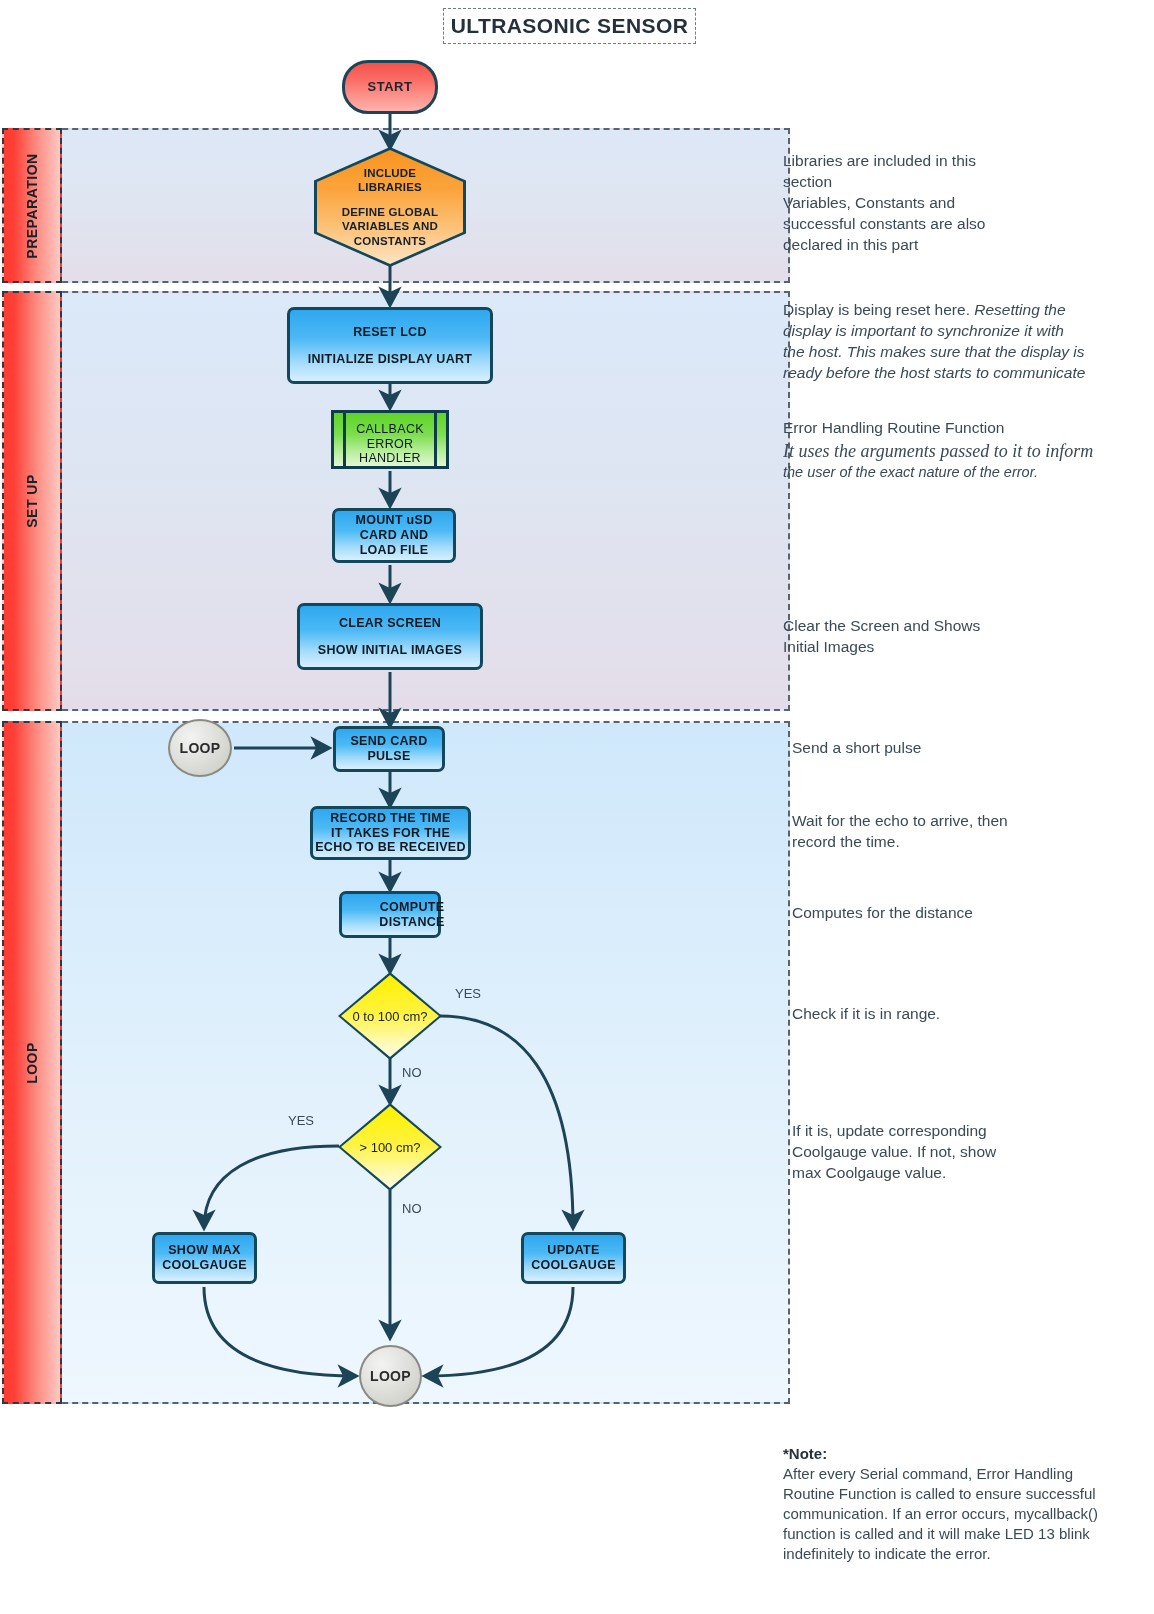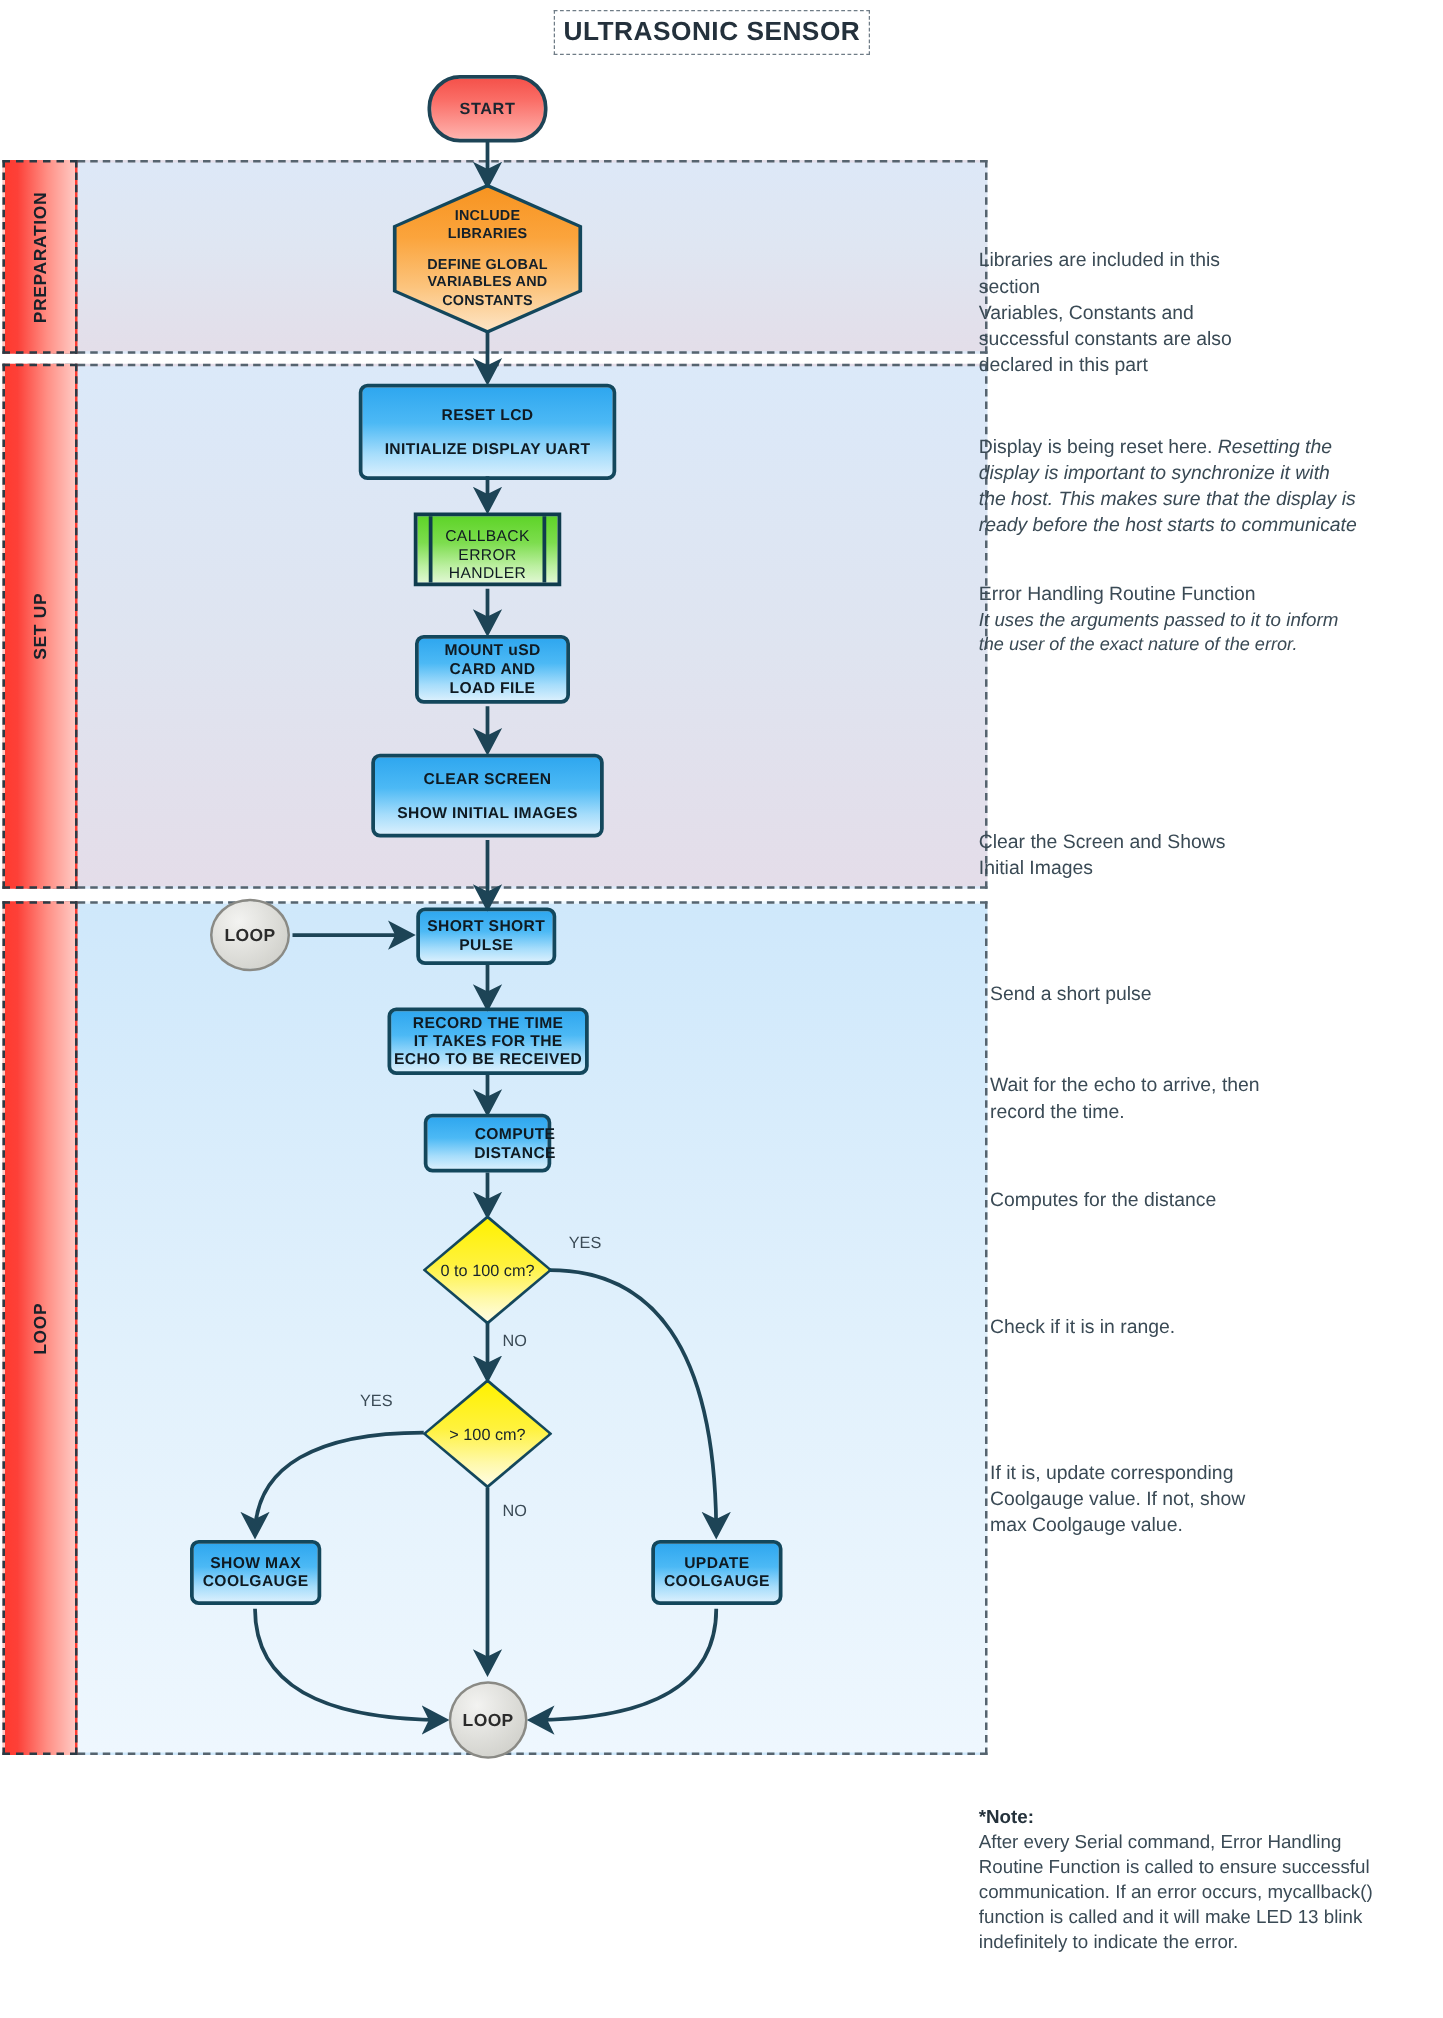--- a/index.html
+++ b/index.html
@@ -108,21 +108,21 @@
   }
 
   .n-circ{
     border:2px solid #8a8a85; border-radius:50%;
     background:radial-gradient(circle at 35% 30%,#f3f3f1 0%,#e0e0dc 45%,#c9c9c3 100%);
     font-size:14px; font-weight:bold; color:#2b2b2b; letter-spacing:.3px;
   }
 
   
   .ann{position:absolute; font-size:15.5px; line-height:1.35; color:#3a4a55;
-       width:340px;margin-top:48px;}
+       width:340px;}
   .ann .it{font-style:italic;}
   .ann-wide{width:352px;}
 
   #note-block{position:absolute; left:783px; top:1444px; width:350px;
      font-size:15px; line-height:1.33; color:#3a4a55;}
   #note-block .nt{font-weight:bold; color:#25323c;}
 
   svg.edges{position:absolute; left:0; top:0; width:1154px; height:1614px;
             pointer-events:none; z-index:2;}
   .elbl{position:absolute; font-size:13px; color:#3a4a55; z-index:6;}
@@ -235,21 +235,21 @@
     <span class="ln">CLEAR SCREEN</span>
     <span class="ln" style="height:12px;"></span>
     <span class="ln">SHOW INITIAL IMAGES</span>
   </div>
 
   <div class="node n-circ" style="left:168px; top:719px; width:64px; height:58px;">
     <span class="ln">LOOP</span>
   </div>
 
   <div class="node n-proc" style="left:333px; top:726px; width:112px; height:46px;">
-    <span class="ln">SHORT SHORT</span>
+    <span class="ln">SEND CARD</span>
     <span class="ln">PULSE</span>
   </div>
 
   <div class="node n-proc" style="left:310px; top:806px; width:161px; height:54px;">
     <span class="ln">RECORD THE TIME</span>
     <span class="ln">IT TAKES FOR THE</span>
     <span class="ln">ECHO TO BE RECEIVED</span>
   </div>
 
   <div class="node n-proc" style="left:339px; top:891px; width:102px; height:47px;padding-left:44px;">
@@ -293,21 +293,21 @@
 
   <div class="ann ann-wide" style="left:783px; top:300px;">
     <div><span>Display is being reset here.</span><span class="it"> Resetting the</span></div>
     <div class="it">display is important to synchronize it with</div>
     <div class="it">the host. This makes sure that the display is</div>
     <div class="it">ready before the host starts to communicate</div>
   </div>
 
   <div class="ann ann-wide" style="left:783px; top:418px;">
     <div>Error Handling Routine Function</div>
-    <div class="it" style="font-size:15px;">It uses the arguments passed to it to inform</div>
+    <div class="it" style="font-size:18px;font-family:Liberation Serif, serif;">It uses the arguments passed to it to inform</div>
     <div class="it" style="font-size:14.5px;">the user of the exact nature of the error.</div>
   </div>
 
 
   <div class="ann" style="left:783px; top:616px;">
     <div>Clear the Screen and  Shows</div>
     <div>Initial Images</div>
   </div>
 
   <div class="ann" style="left:792px; top:738px;">

